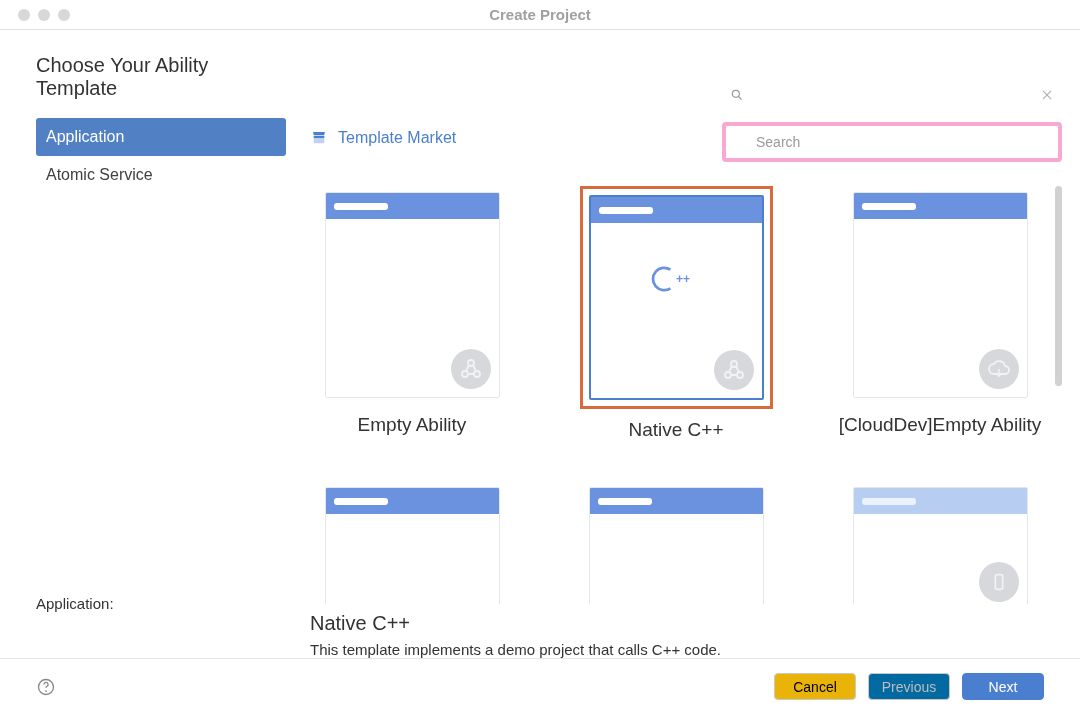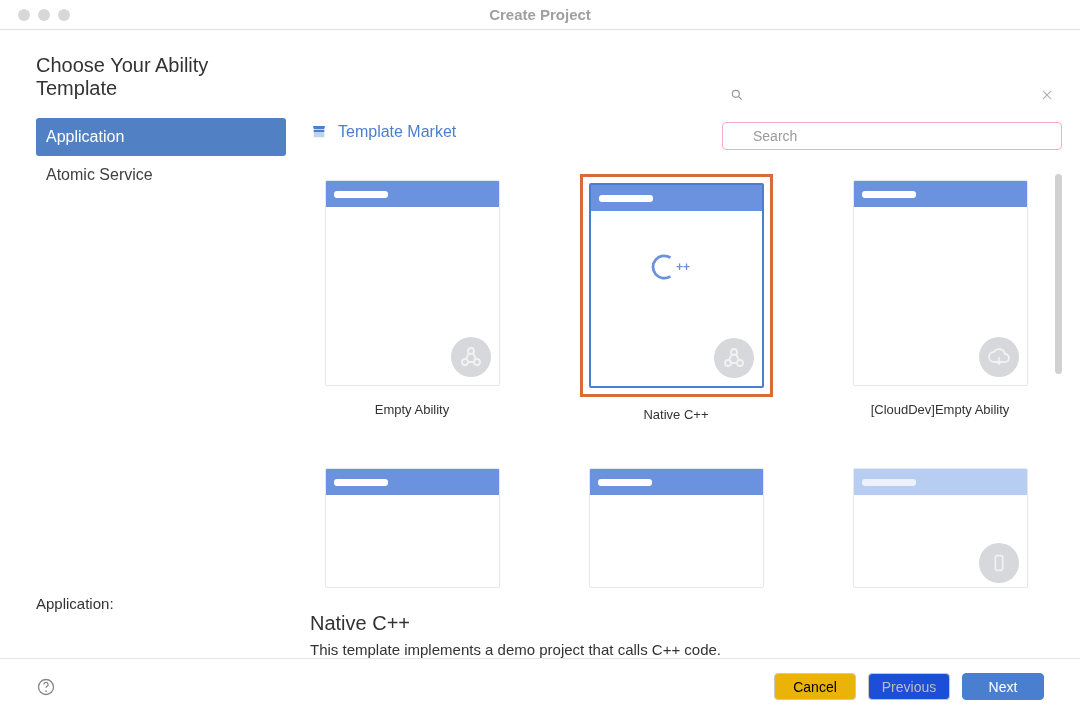--- a/index.html
+++ b/index.html
@@ -86,22 +86,22 @@
     width: 18px; height: 16px;
     display: inline-flex; align-items: center; justify-content: center;
   }
   .search-wrap {
     margin-left: auto;
     position: relative;
     width: 340px;
   }
   .search {
     width: 100%;
-    height: 28px;
-    border: 1px solid #f9a8d4;
+    height: 40px;
+    border: 4px solid #f9a8d4;
     border-radius: 4px;
     padding: 0 28px 0 30px;
     font-size: 14px;
     color: #555;
     outline: none;
     margin-top: 40px;
   }
   .search::placeholder { color: #9a9a9a; }
   .search-icon {
     position: absolute; left: 8px; top: 6px;
@@ -147,21 +147,21 @@
     position: absolute; right: 8px; bottom: 8px;
     width: 40px; height: 40px; border-radius: 50%;
     background: #d6d8db;
     display: flex; align-items: center; justify-content: center;
   }
   .card-center {
     position: absolute; top: 42%; left: 50%; transform: translate(-50%,-50%);
     color: #6a92df;
   }
   .card-label {
-    margin-top: 10px; font-size: 13px; color: #333; text-align: center;
+    margin-top: 10px; font-size: 19px; color: #333; text-align: center;
   }
   .highlight {
     padding: 6px;
     border: 3px solid #d86b3b;
   }
   .highlight .card { width: 175px; height: 205px; }
 
   .scrollbar {
     position: absolute; top: 0; right: 0;
     width: 7px; height: 200px;
@@ -180,21 +180,21 @@
     padding: 0 36px;
   }
   .help { width: 20px; height: 20px; color: #888; cursor: pointer; }
   .btns { margin-left: auto; display: flex; gap: 12px; }
   .btn {
     min-width: 82px; height: 27px;
     border: 1px solid #c9c9c9; border-radius: 4px;
     background: #eab308; font-size: 14px; cursor: pointer;
     display: inline-flex; align-items: center; justify-content: center;
   }
-  .btn.disabled { color: #bdbdbd; background: #1d4ed8; }
+  .btn.disabled { color: #bdbdbd; background: #0369a1; }
   .btn.primary { background: #4a7fd0; color: #fff; border-color: #4a7fd0; }
 </style>
 </head>
 <body>
 
 <div class="titlebar">
   <div class="traffic">
     <div class="dot"></div>
     <div class="dot"></div>
     <div class="dot"></div>

